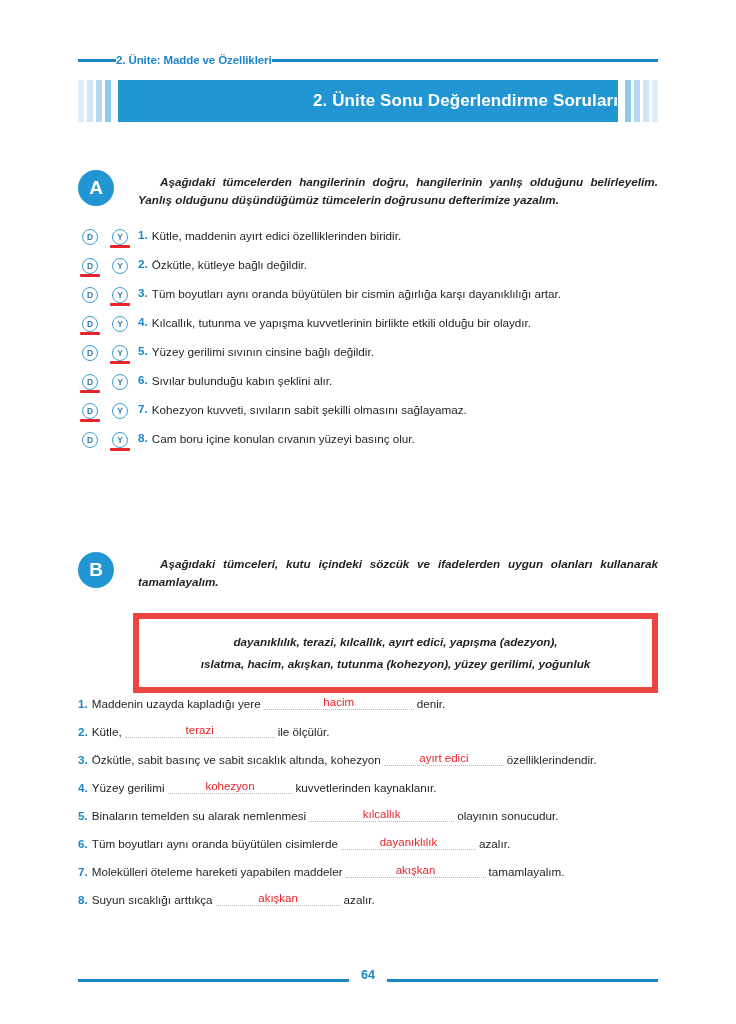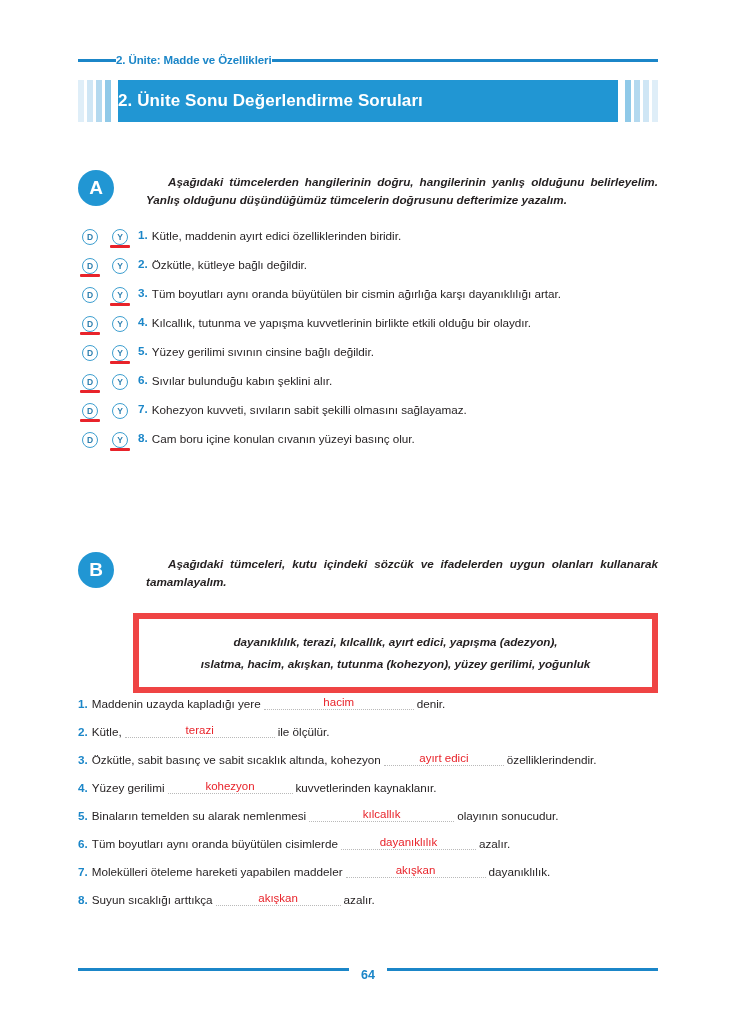--- a/index.html
+++ b/index.html
@@ -75,21 +75,21 @@
   .stripes.right .b2 { background: #b4d9ef; }
   .stripes.right .b3 { background: #cfe6f5; }
   .stripes.right .b4 { background: #dfeef8; }
 
   .banner-main {
     flex: 1 1 auto;
     background: #2196d3;
     margin: 0 7px;
     display: flex;
     align-items: center;
-    justify-content: flex-start;
+    justify-content: flex-end;
   }
   .banner-title {
     color: #ffffff;
     font-size: 17px;
     font-weight: bold;
     letter-spacing: 0.1px;
   }
 
   
   .section {
@@ -109,21 +109,21 @@
     background: #2196d3;
     color: #ffffff;
     font-size: 19px;
     font-weight: bold;
     display: flex;
     align-items: center;
     justify-content: center;
     flex: 0 0 auto;
   }
   .section-instr {
-    margin-left: 32px;
+    margin-left: 24px;
     font-size: 11.7px;
     font-style: italic;
     font-weight: bold;
     color: #231f20;
     line-height: 1.58;
     text-align: justify;
     text-indent: 22px;
     flex: 1 1 auto;
     padding-top: 3px;
   }
@@ -234,21 +234,21 @@
     white-space: nowrap;
   }
 
   
   .footer {
     position: absolute;
     left: 78px;
     top: 968px;
     width: 580px;
     display: flex;
-    align-items: flex-start;
+    align-items: flex-end;
     gap: 12px;
   }
   .footer .frule {
     height: 3px;
     background: #1b86c8;
     flex: 1 1 auto;
   }
   .page-no {
     color: #1b86c8;
     font-size: 12.5px;
@@ -402,21 +402,21 @@
           <span class="answer">dayanıklılık</span>
         </span>
         <span>azalır.</span>
       </div>
       <div class="fill-row">
         <span class="fill-num">7.</span>
         <span>Molekülleri öteleme hareketi yapabilen maddeler</span>
         <span class="blank" style="width: 140px;">
           <span class="answer">akışkan</span>
         </span>
-        <span>dayanıklılık.</span>
+        <span>tamamlayalım.</span>
       </div>
       <div class="fill-row">
         <span class="fill-num">8.</span>
         <span>Suyun sıcaklığı arttıkça</span>
         <span class="blank" style="width: 125px;">
           <span class="answer">akışkan</span>
         </span>
         <span>azalır.</span>
       </div>
     </div>

